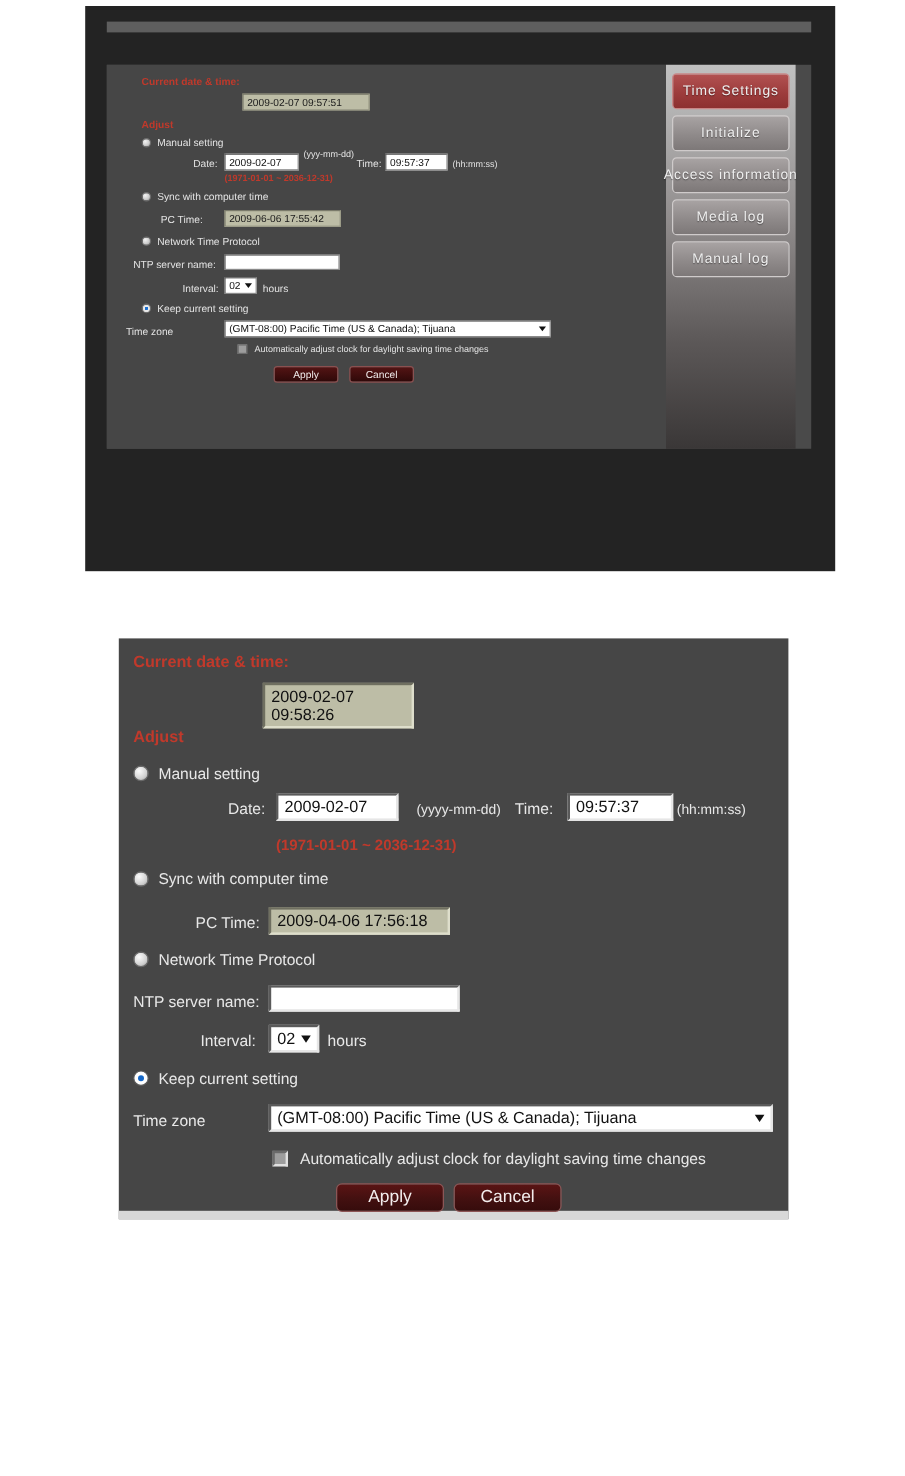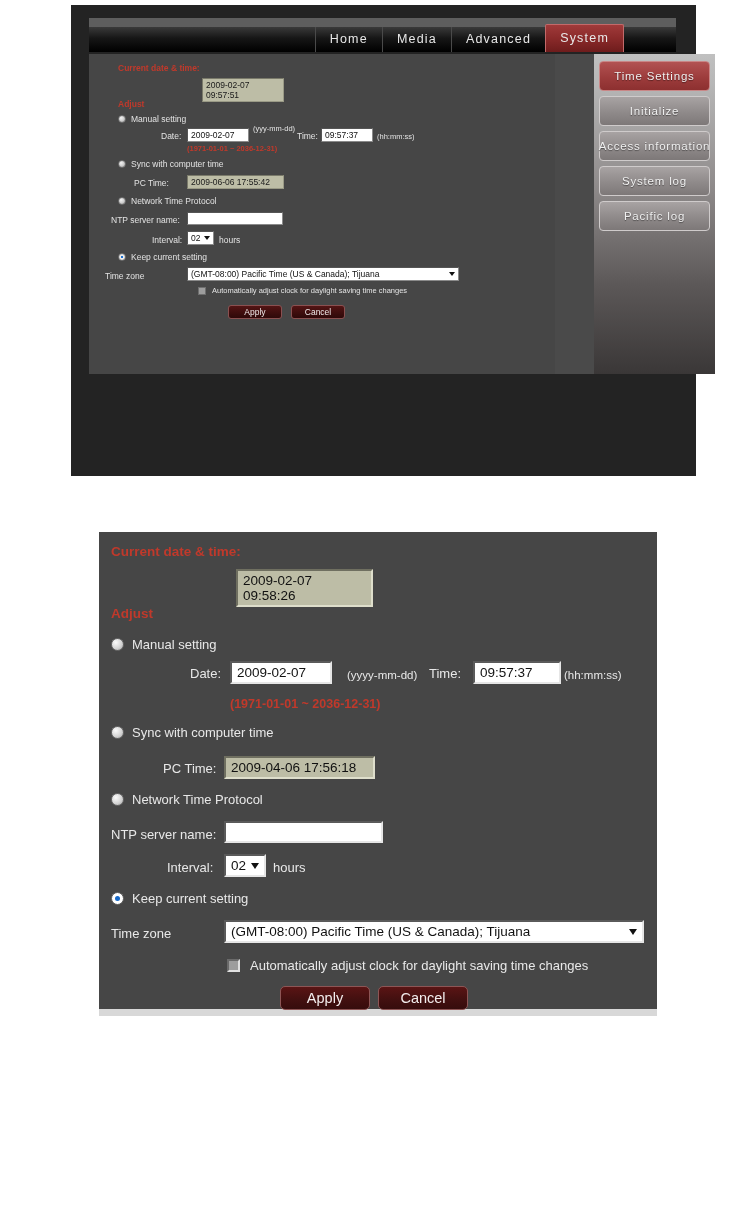--- a/index.html
+++ b/index.html
@@ -52,24 +52,23 @@
     background:#4a4a4a;
   }
   .form-small {
     position:absolute; left:0; top:0;
     width:466px; height:320px;
     background:#464646;
     padding: 10px 0 0 0;
   }
   .sidebar-small {
     position:absolute; left:466px; top:0;
-    width:121px; height:320px;
+    width:108px; height:320px;
     background: linear-gradient(180deg,#c0c0c0 0%, #b7b7b7 9%, #8e8a8a 42%, #5c5858 72%, #3a3737 100%);
     padding-top:7px;
-    margin-left:39px;
   }
   .side-btn {
     margin: 0 5px 5px 5px; height:30px;
     display:flex; align-items:center; justify-content:center;
     border-radius:4px; font-size:11.5px; letter-spacing:0.8px;
     color:#efefef;
     background: linear-gradient(180deg,#a8a3a3 0%, #8f8a8a 55%, #7d7878 100%);
     border:1px solid #cfcbcb;
     text-shadow: 0 1px 1px rgba(0,0,0,.45);
     white-space:nowrap;
@@ -167,44 +166,29 @@
 </style>
 </head>
 <body>
 
 <div class="page">
 
   <div class="panel-small">
 
     <div class="nav-wrap">
       <div class="nav-topstrip"></div>
-      <div class="nav-bar">
-        <div class="nav-item">
-            <span>Home</span>
-          </div>
-        <div class="nav-item">
-            <span>Media</span>
-          </div>
-        <div class="nav-item">
-            <span>Advanced</span>
-          </div>
-        <div class="nav-item active">
-            <span>System</span>
-          </div>
-        <div class="nav-spacer"></div>
-      </div>
     </div>
 
     <div class="content-small">
 
       <div class="form-small">
 
         <div class="abs fs-label-red" style="left:29px; top:9px;">Current date &amp; time:</div>
 
-        <div class="abs ro-box" style="left:113px; top:24px; width:82px;">2009-02-07 09:57:51</div>
+        <div class="abs ro-box" style="left:113px; top:24px; width:106px;">2009-02-07 09:57:51</div>
 
         <div class="abs fs-label-red" style="left:29px; top:45px;">Adjust</div>
 
         <div class="abs" style="left:29px; top:60px; display:flex; align-items:center; gap:5px;">
           <span class="radio-s"></span>
           <span class="fs-text">Manual setting</span>
         </div>
 
         <div class="abs fs-text" style="left:72px; top:77px;">Date:</div>
         <div class="abs in-box" style="left:98px; top:74px; width:62px;">2009-02-07</div>
@@ -261,35 +245,35 @@
         <div class="side-btn active">
             <span>Time  Settings</span>
           </div>
         <div class="side-btn">
             <span>Initialize</span>
           </div>
         <div class="side-btn">
             <span>Access information</span>
           </div>
         <div class="side-btn">
-            <span>System log</span>
+            <span>Media log</span>
           </div>
         <div class="side-btn">
-            <span>Pacific log</span>
+            <span>Manual log</span>
           </div>
       </div>
 
     </div>
   </div>
 
   <div class="panel-large">
 
     <div class="abs fl-red" style="left:12px; top:12px;">Current date &amp; time:</div>
 
-    <div class="abs ro-box-l" style="left:137px; top:37px; width:137px;">2009-02-07 09:58:26</div>
+    <div class="abs ro-box-l" style="left:120px; top:37px; width:126px;">2009-02-07 09:58:26</div>
 
     <div class="abs fl-red" style="left:12px; top:74px;">Adjust</div>
 
     <div class="abs" style="left:12px; top:105px; display:flex; align-items:center; gap:8px;">
       <span class="radio-l"></span>
       <span class="fl-text">Manual setting</span>
     </div>
 
     <div class="abs fl-text" style="left:91px; top:134px;">Date:</div>
     <div class="abs in-box-l" style="left:131px; top:129px; width:102px;">2009-02-07</div>

